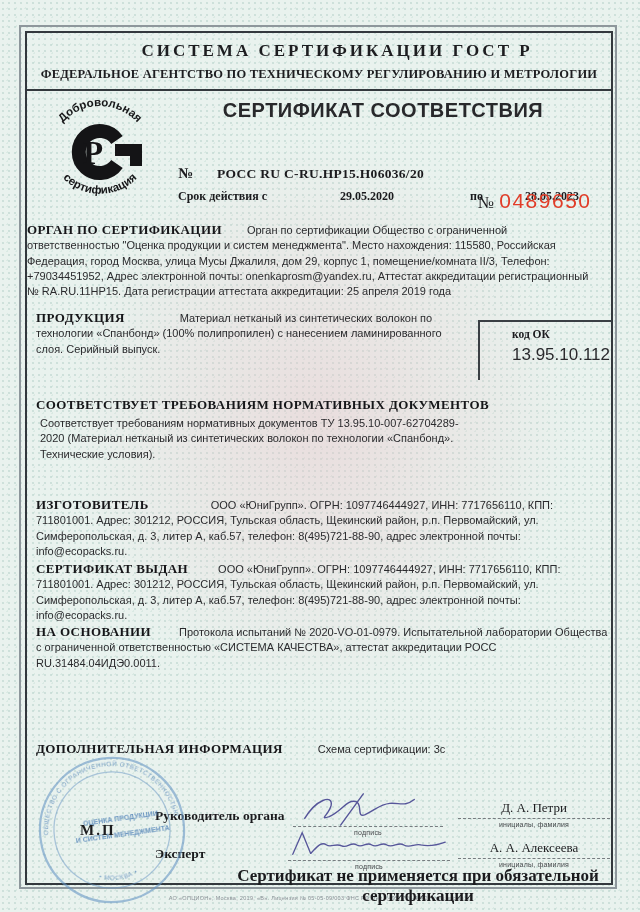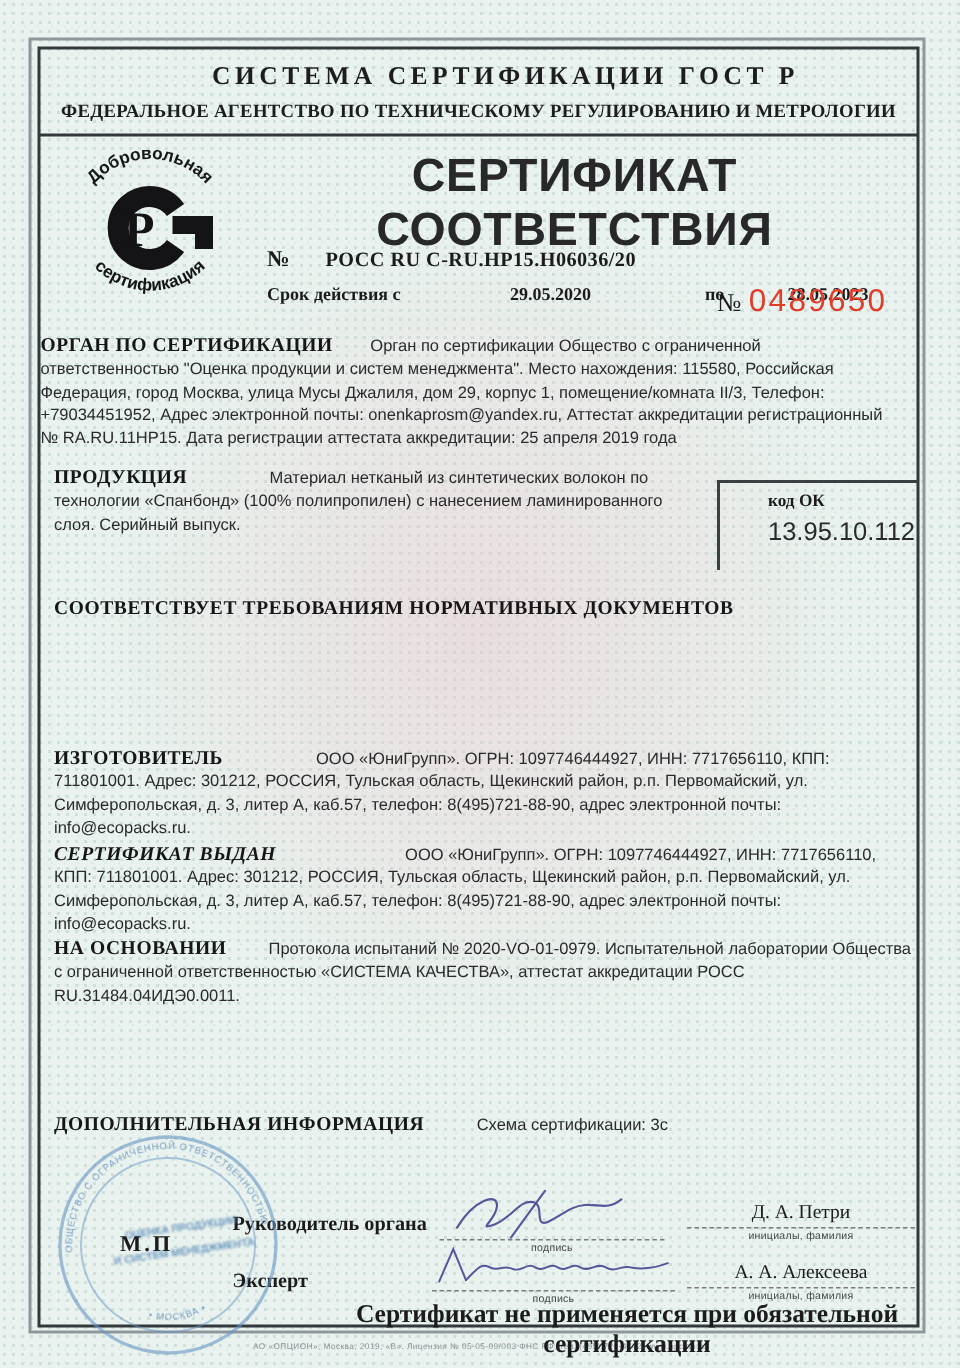--- a/index.html
+++ b/index.html
@@ -15,35 +15,35 @@
     background-position:0 0, 0 0, 3px 4px;
   }
   .frame-outer{position:absolute;left:19px;top:25px;width:594px;height:860px;border:2px solid #8e979c;}
   .frame-inner{position:absolute;left:25px;top:31px;width:584px;height:850px;border:2px solid #33383d;}
   .hdr-sep{position:absolute;left:26px;top:89px;width:586px;height:2px;background:#33383d;}
   .h1{position:absolute;left:27px;top:41px;width:620px;text-align:center;
       font-family:"Liberation Serif",serif;font-weight:bold;font-size:17px;letter-spacing:3px;color:#1d1d20;}
   .h2{position:absolute;left:27px;top:67px;width:584px;text-align:center;
       font-family:"Liberation Serif",serif;font-weight:bold;font-size:12.5px;letter-spacing:.2px;color:#1d1d20;}
   .title{position:absolute;left:152px;top:99px;width:462px;text-align:center;
-      font-weight:bold;font-size:31px;letter-spacing:.5px;color:#28282b;}
+      font-weight:bold;font-size:20px;letter-spacing:.5px;color:#28282b;}
   .numrow{position:absolute;left:178px;top:148px;font-family:"Liberation Serif",serif;font-weight:bold;color:#1b1b1e;}
   .numrow .no{font-size:15px;}
   .numrow .val{margin-left:24px;font-size:13.5px;letter-spacing:.3px;}
   .termrow{position:absolute;left:178px;top:177px;width:440px;height:16px;
       font-family:"Liberation Serif",serif;font-weight:bold;font-size:12px;color:#1b1b1e;padding-left:28px;}
   .termrow span{position:absolute;top:0;}
   .t-lab{left:0;} .t-from{left:162px;} .t-po{left:292px;} .t-to{left:347px;}
   .serial{position:absolute;left:478px;top:189px;white-space:nowrap;}
   .serial .no{font-family:"Liberation Serif",serif;font-size:17px;color:#1b1b1e;}
   .serial .val{font-size:21px;letter-spacing:1.5px;color:#e13c28;margin-left:5px;}
   .sec{position:absolute;margin:0;font-size:11px;line-height:15.3px;color:#2a2a2d;text-align:left;}
   .sec b{font-family:"Liberation Serif",serif;font-weight:bold;font-size:13px;letter-spacing:.4px;color:#161619;}
   .g25 b{margin-right:25px;} .g55 b{margin-right:55px;} .g65 b{margin-right:62px;}
-  .g60 b{margin-right:86px;font-style:italic;} .g30 b{margin-right:28px;} .g35 b{margin-right:35px;}
+  .g60 b{margin-right:30px;} .g30 b{margin-right:28px;} .g35 b{margin-right:35px;}
   .stackhead{position:absolute;margin:0;font-family:"Liberation Serif",serif;font-weight:bold;
       font-size:13px;letter-spacing:.4px;color:#161619;}
   .codebox{position:absolute;left:478px;width:134px;border-top:2px solid #3a3f44;border-left:2px solid #3a3f44;
       padding:6px 0 0 12px;box-sizing:border-box;}
   .codebox .cl{font-family:"Liberation Serif",serif;font-weight:bold;font-size:11.5px;color:#1b1b1e;}
   .codebox .cv{font-size:17px;margin-top:5px;color:#2a2a2d;}
   .cb1{top:320px;height:60px;padding-left:32px;} .cb2{top:411px;height:64px;}
   .role{position:absolute;left:155px;font-family:"Liberation Serif",serif;font-weight:bold;
       font-size:13.5px;color:#1b1b1e;}
   .sigfield,.namefield{position:absolute;}
@@ -111,20 +111,21 @@
   <p class="sec g55" style="top:310px;left:36px;width:434px;">
     <b>ПРОДУКЦИЯ</b><span>Материал нетканый из синтетических волокон по технологии «Спанбонд» (100% полипропилен) с нанесением ламинированного слоя. Серийный выпуск.</span>
   </p>
 
   <div class="codebox cb1">
     <div class="cl">код ОК</div>
     <div class="cv">13.95.10.112</div>
   </div>
 
   <p class="stackhead" style="top:397px;left:36px;">СООТВЕТСТВУЕТ ТРЕБОВАНИЯМ НОРМАТИВНЫХ ДОКУМЕНТОВ</p>
+  <p class="sec" style="top:416px;left:40px;width:432px;">Соответствует требованиям нормативных документов ТУ 13.95.10-007-62704289-2020 (Материал нетканый из синтетических волокон по технологии «Спанбонд». Технические условия).</p>
 
 
   <p class="sec g65" style="top:497px;left:36px;width:574px;">
     <b>ИЗГОТОВИТЕЛЬ</b><span>ООО «ЮниГрупп». ОГРН: 1097746444927, ИНН: 7717656110, КПП: 711801001. Адрес: 301212, РОССИЯ, Тульская область, Щекинский район, р.п. Первомайский, ул. Симферопольская, д. 3, литер А, каб.57, телефон: 8(495)721-88-90, адрес электронной почты: info@ecopacks.ru.</span>
   </p>
 
   <p class="sec g60" style="top:561px;left:36px;width:574px;">
     <b>СЕРТИФИКАТ ВЫДАН</b><span>ООО «ЮниГрупп». ОГРН: 1097746444927, ИНН: 7717656110, КПП: 711801001. Адрес: 301212, РОССИЯ, Тульская область, Щекинский район, р.п. Первомайский, ул. Симферопольская, д. 3, литер А, каб.57, телефон: 8(495)721-88-90, адрес электронной почты: info@ecopacks.ru.</span>
   </p>
 

